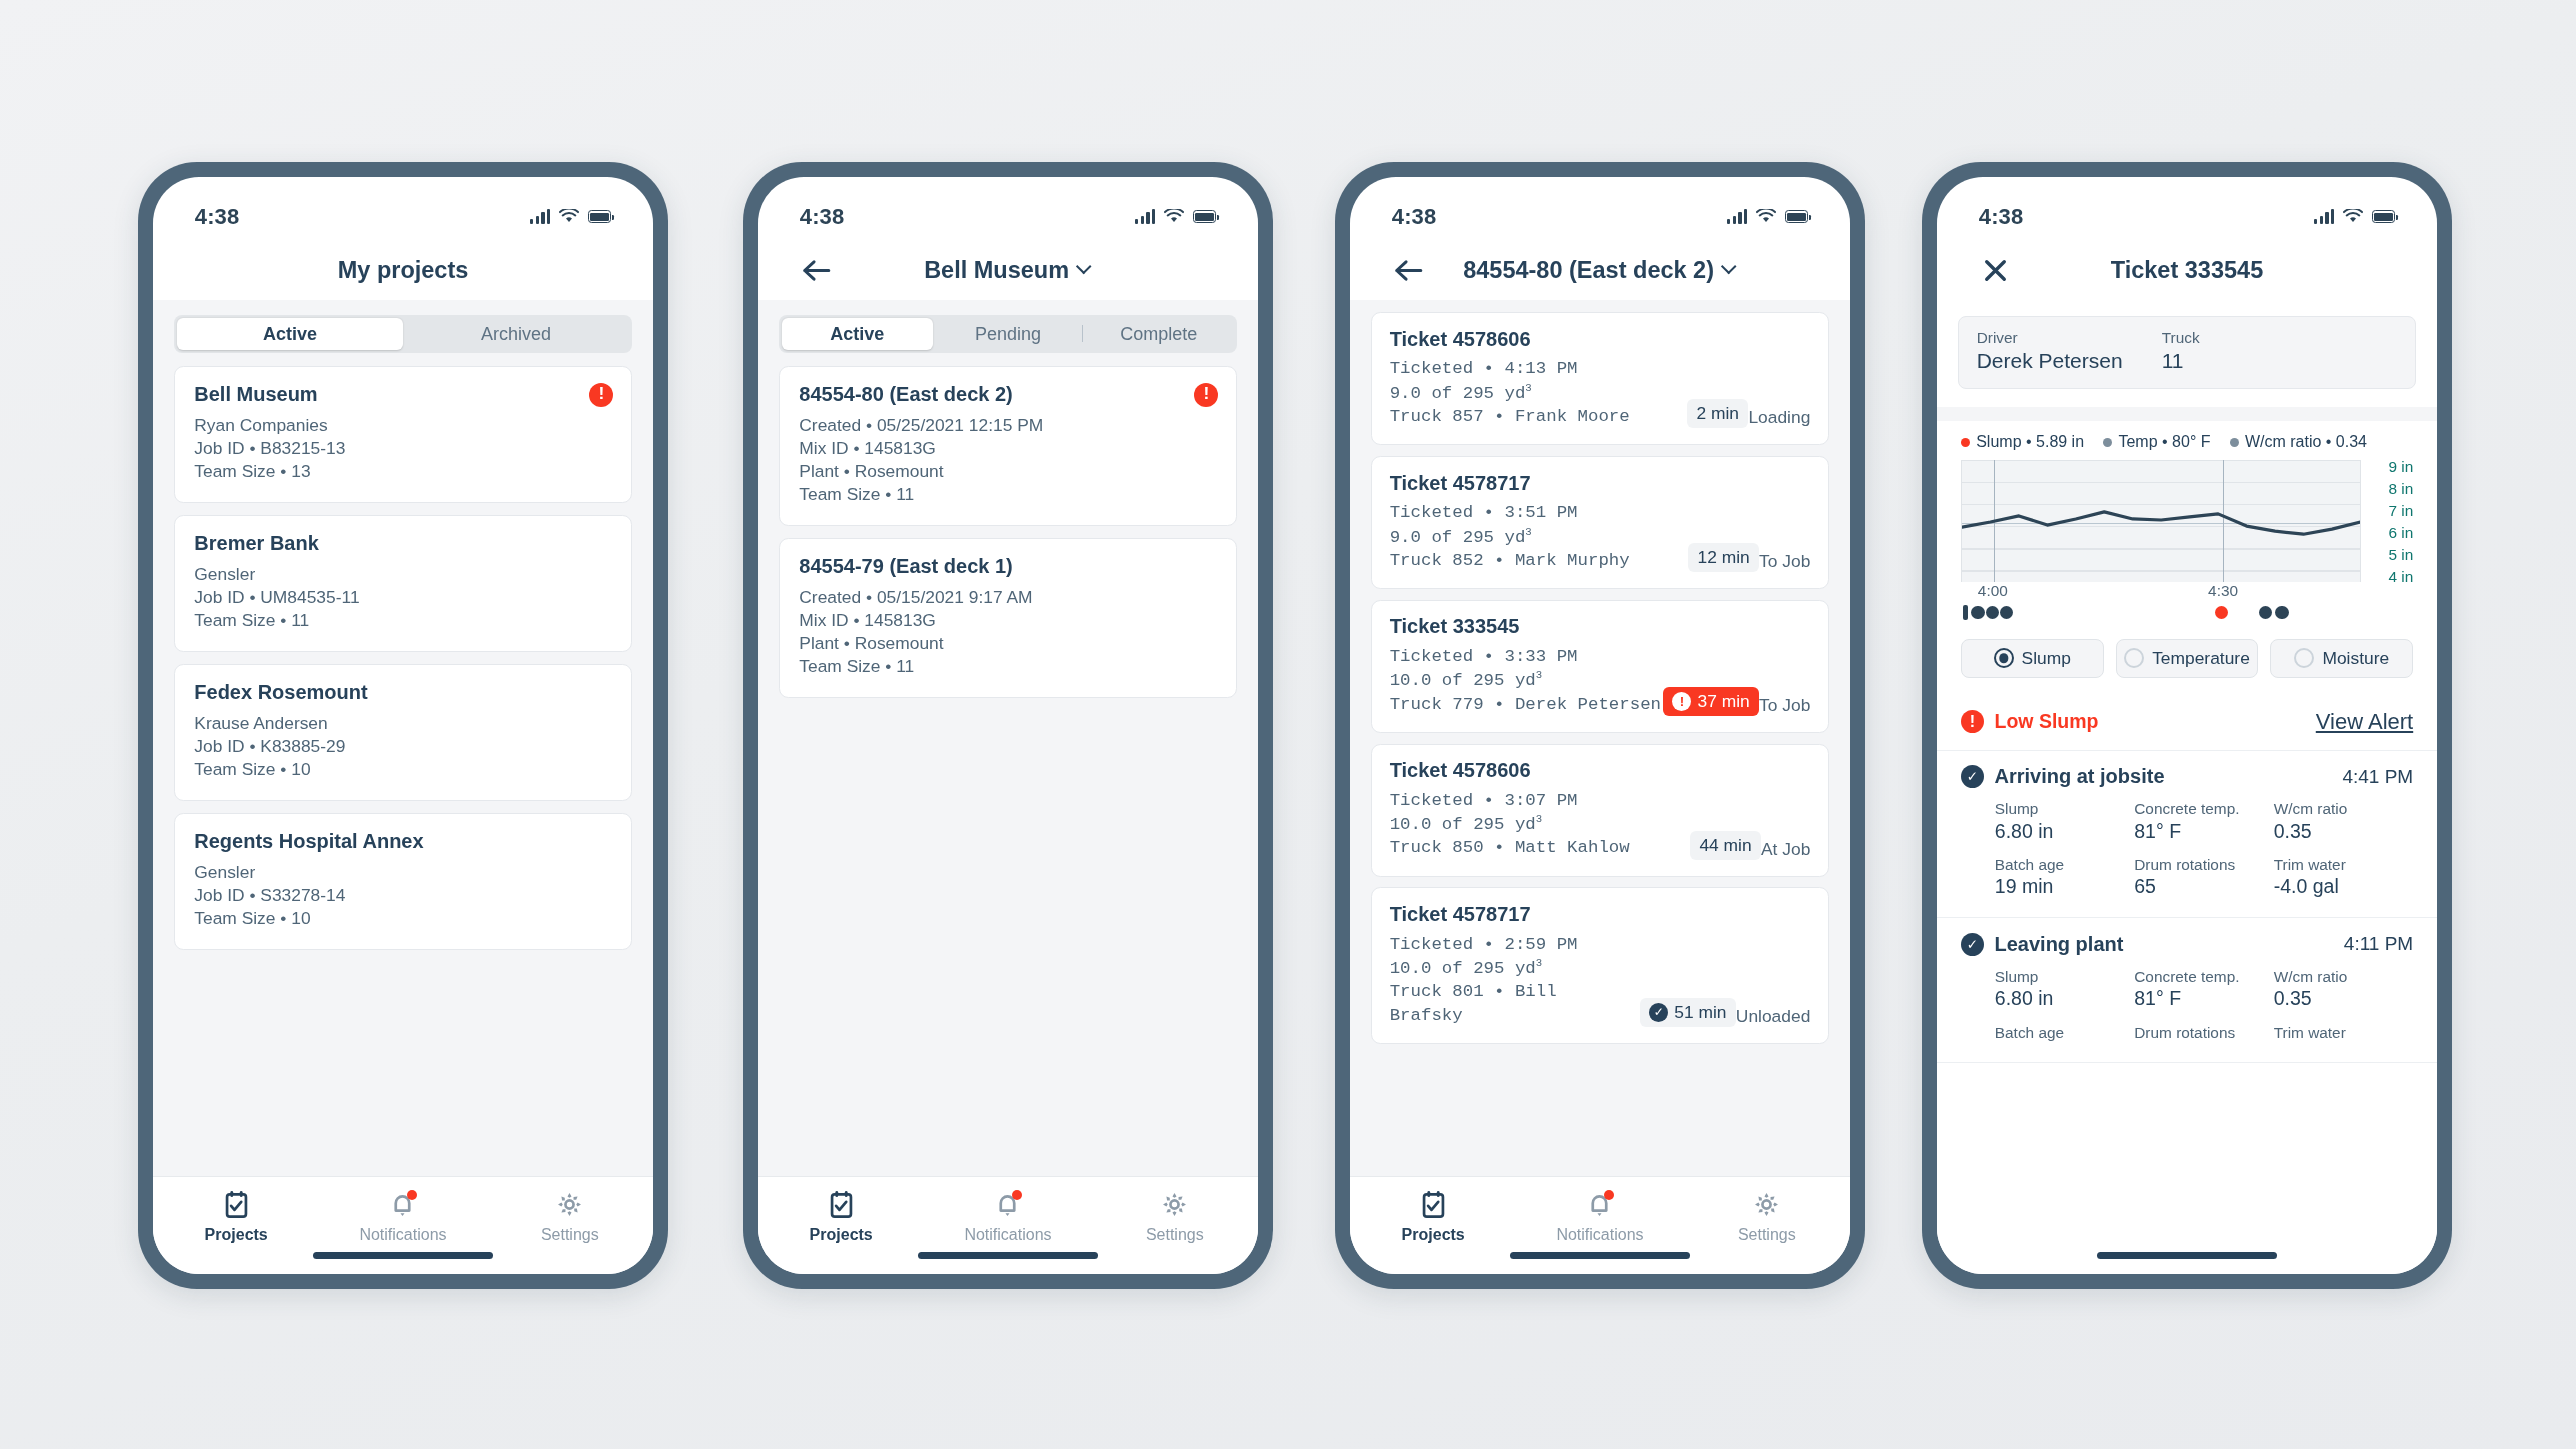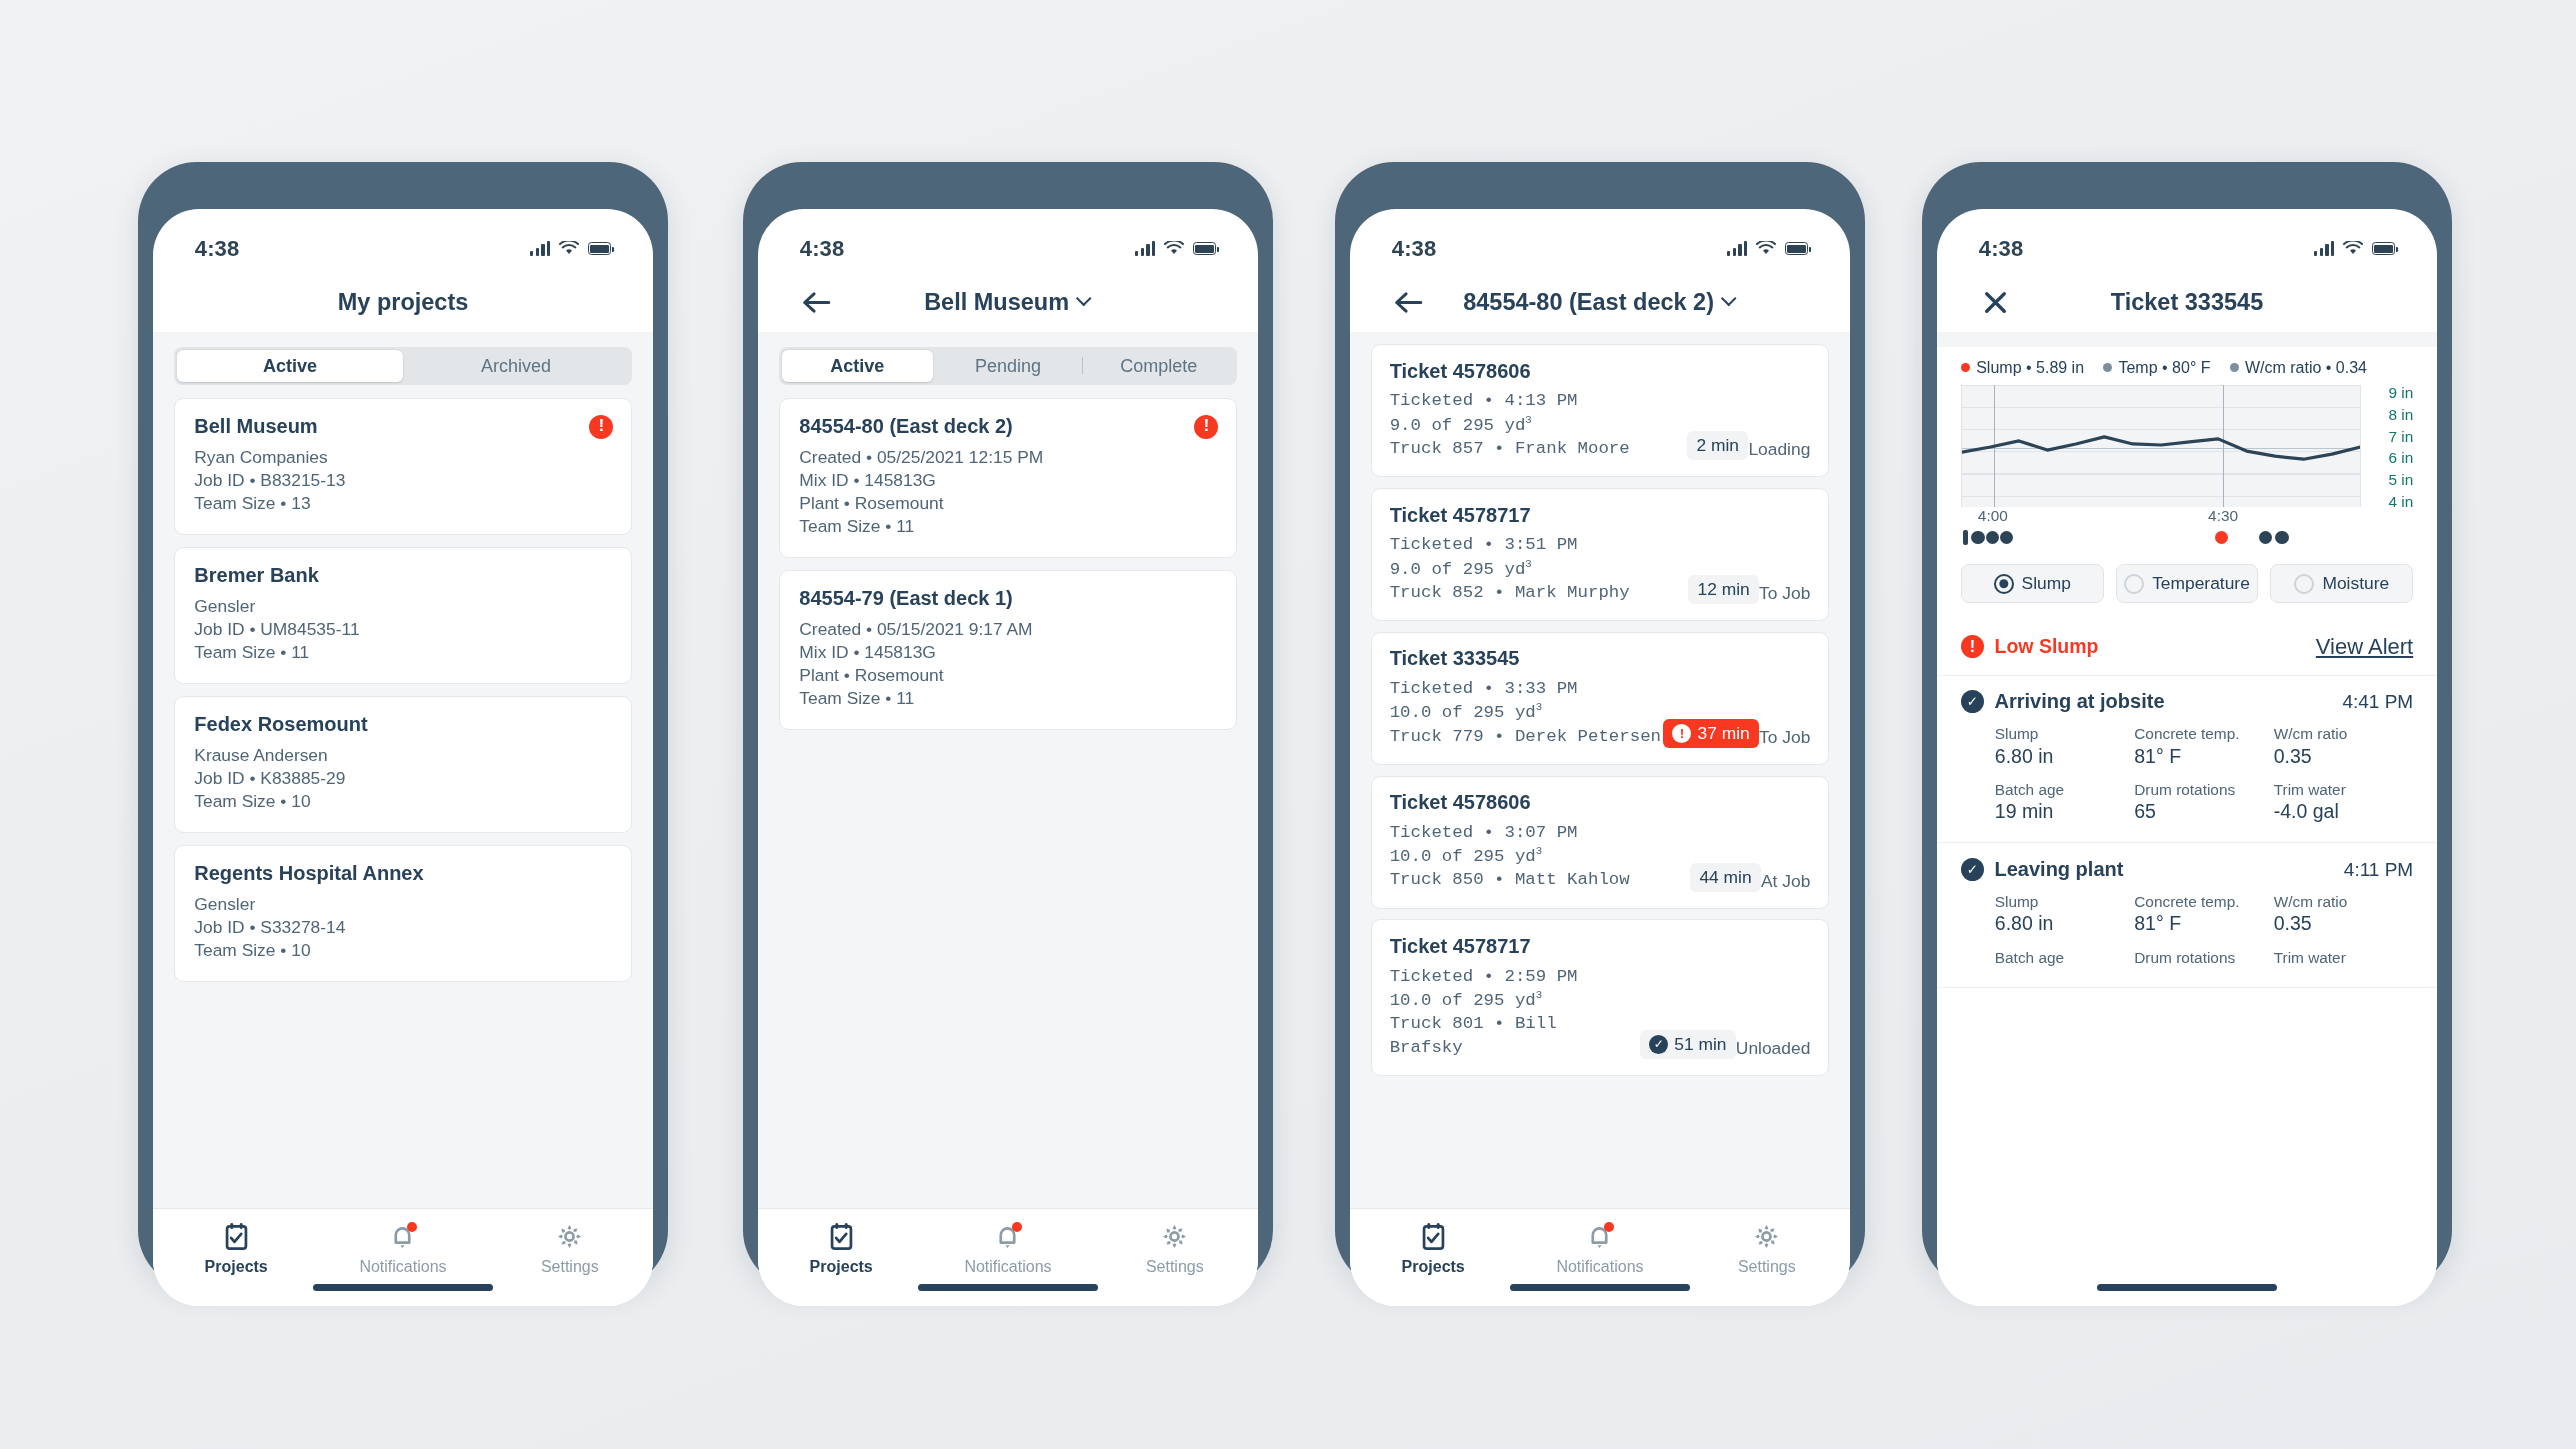--- a/index.html
+++ b/index.html
@@ -22,21 +22,21 @@
     border-radius: 59px;
     padding: 14.8px;
     box-shadow: 0 6.7px 27px rgba(40,60,80,.13);
   }
   .phone-screen {
     width: 100%; height: 100%;
     background: #ffffff;
     border-radius: 46px;
     overflow: hidden;
     position: relative;
-    display: flex; flex-direction: column; margin-top: 32px;
+    display: flex; flex-direction: column;
   }
   #phone1 { left: 138px;  top: 162px; }
   #phone2 { left: 743px; top: 162px; }
   #phone3 { left: 1335px; top: 162px; }
   #phone4 { left: 1922px; top: 162px; }
 
   
   .statusbar {
     height: 64px; flex: none;
     display: flex; align-items: center; justify-content: space-between;
@@ -650,20 +650,30 @@
         <div class="nav-close">
           <svg width="27" height="27" viewBox="0 0 40 40">
             <path d="M7 7 L33 33 M33 7 L7 33" stroke="#27425a" stroke-width="5" stroke-linecap="round"></path>
           </svg>
         </div>
         <div class="nav-title">Ticket 333545</div>
       </div>
 
       <div class="body white">
 
+        <div class="driver-box">
+          <div class="dv-col narrow">
+            <div class="dv-label">Driver</div>
+            <div class="dv-value">Derek Petersen</div>
+          </div>
+          <div class="dv-col">
+            <div class="dv-label">Truck</div>
+            <div class="dv-value">11</div>
+          </div>
+        </div>
 
         <div class="band"></div>
 
         <div class="legend">
           <div class="lg red">
             <span class="d"></span>
             <span>Slump • 5.89 in</span>
           </div>
           <div class="lg">
             <span class="d"></span>

